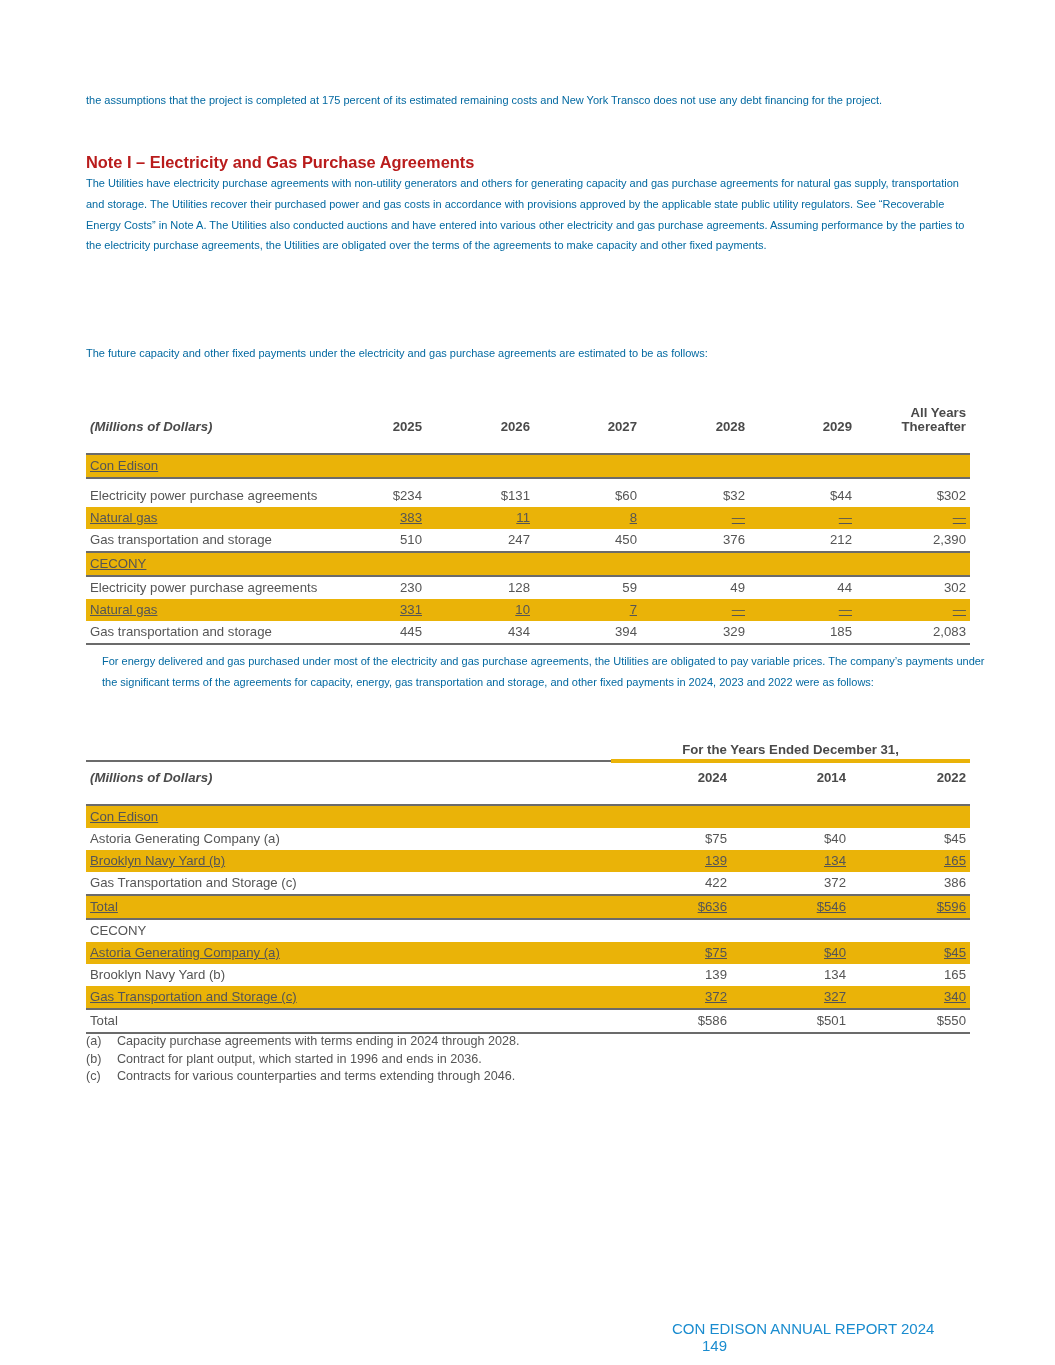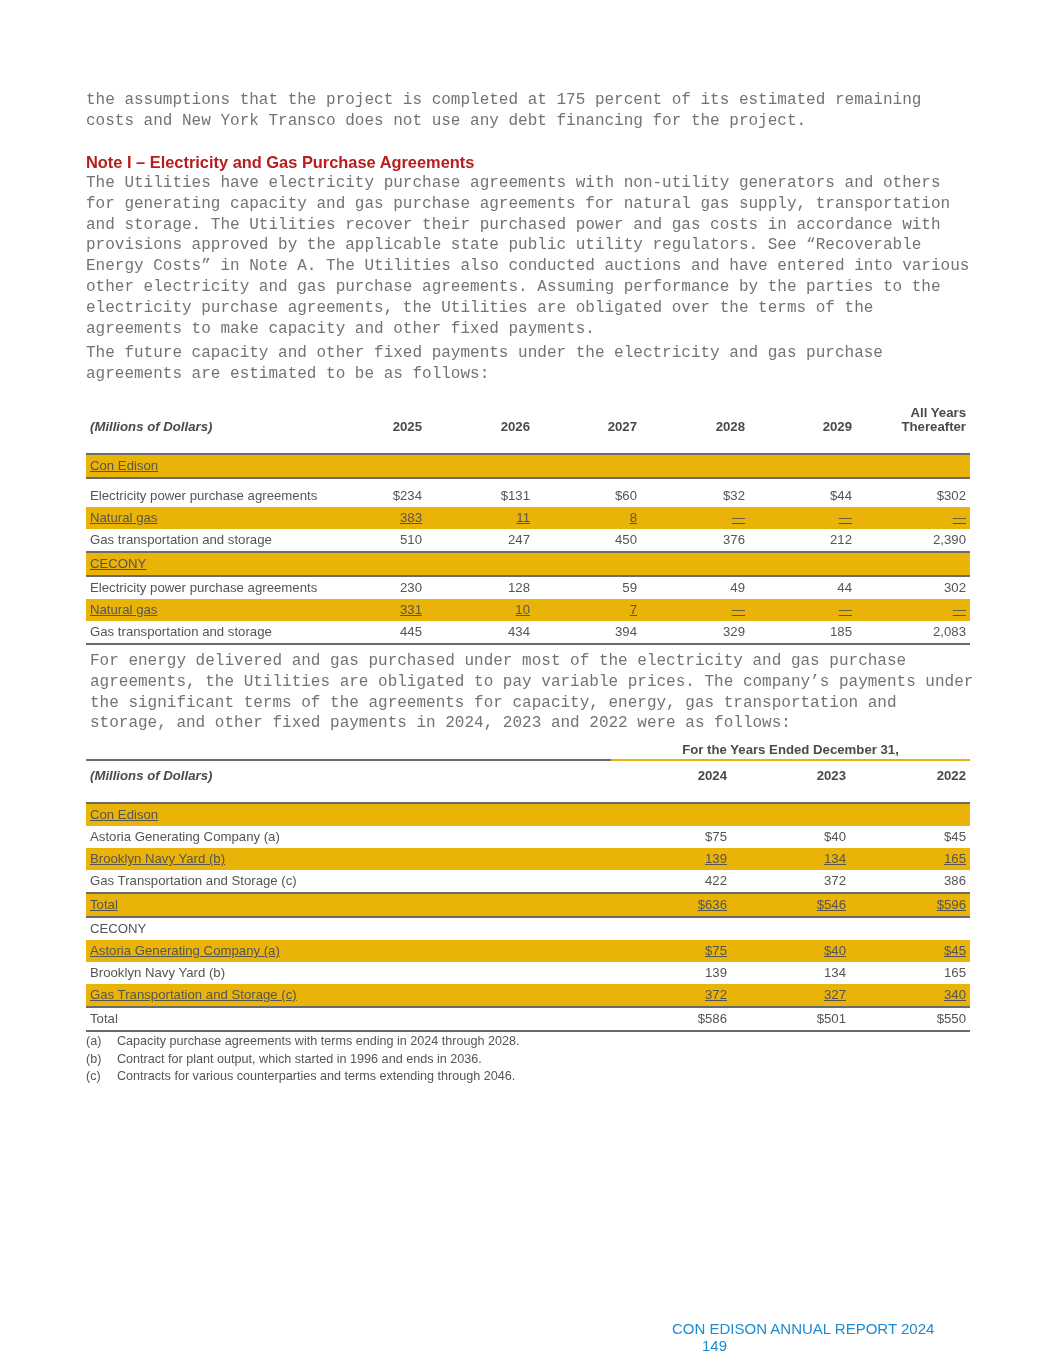--- a/index.html
+++ b/index.html
@@ -1,39 +1,39 @@
 <!DOCTYPE html>
 <html><head>
 <meta charset="utf-8">
 <style>
   html, body { margin: 0; padding: 0; background: #ffffff; }
   body { width: 1055px; height: 1365px; position: relative; overflow: hidden;
          font-family: "Liberation Sans", sans-serif; color: #4a4a4a; }
   .page { position: absolute; left: 86px; top: 0; width: 884px; }
-  .para { font-size: 16px; line-height: 20.8px; color: #737373; margin: 0; font-family: Liberation Mono, monospace; }
+  .para { font-size: 11px; line-height: 20.8px; color: #0369a1; margin: 0; }
   #p-intro { position: absolute; top: 90px; left: 0; width: 890px; }
   #note-heading { position: absolute; top: 152px; left: 0; font-size: 16.4px; font-weight: bold; color: #b91c1c; margin: 0; line-height: 20.8px; }
   #p-note { position: absolute; top: 173px; left: 0; width: 890px; }
   #p-future { position: absolute; top: 343px; left: 0; width: 890px; }
-  #p-energy { position: absolute; top: 651px; left: 4px; width: 890px; }
+  #p-energy { position: absolute; top: 651px; left: 16px; width: 890px; }
 
   table.fin { border-collapse: collapse; width: 884px; font-size: 13.2px; color: #555; }
   table.fin td, table.fin th { padding: 0 4px; height: 22px; line-height: 22px; white-space: nowrap; }
   table.fin th { font-weight: bold; color: #4a4a4a; text-align: right; vertical-align: bottom; line-height: 14px; padding-bottom: 19px; }
   table.fin th.label { text-align: left; font-style: italic; }
   table.fin td.num { text-align: right; }
   table.fin tr.shade td { background: #eab308; text-decoration: underline; }
   table.fin tr.rule-top td { border-top: 2px solid #6b6b6b; }
   table.fin tr.head-row th { border-bottom: 2px solid #6b6b6b; }
   table.fin tr.last td { border-bottom: 2px solid #6b6b6b; }
 
   #table1 { position: absolute; top: 406px; left: 0; }
   #table1 tr.gap td { height: 6px; line-height: 6px; padding: 0; }
   #table2 { position: absolute; top: 735px; left: 0; }
-  #table2 tr.super th { border-bottom: 2px solid #eab308; padding-bottom: 2px; }
+  #table2 tr.super th { border-bottom: 4px solid #eab308; padding-bottom: 2px; }
 
   .footnotes { position: absolute; top: 1033px; left: 0; font-size: 12.6px; color: #555; line-height: 17.5px; }
   .footnote { display: flex; }
   .fn-mark { width: 31px; }
 
   .footer { position: absolute; top: 1320px; left: 586px; font-size: 15px; color: #1a8ccf; }
   .footer span { display: inline-block; }
   .footer .page-no { margin-left: 30px; }
 </style>
 </head>
@@ -157,21 +157,21 @@
         <col style="width:120px">
     </colgroup>
     <tbody>
         <tr class="super">
       <th style="border-bottom:2px solid #6b6b6b"></th>
       <th colspan="3" style="text-align:center">For the Years Ended December 31,</th>
     </tr>
     <tr class="head-row">
       <th class="label">(Millions of Dollars)</th>
       <th>2024</th>
-      <th>2023</th>
+      <th>2014</th>
       <th>2022</th>
     </tr>
     <tr class="shade">
       <td>Con Edison</td>
       <td></td>
           <td></td>
           <td></td>
     </tr>
     <tr>
       <td>Astoria Generating Company (a)</td>

